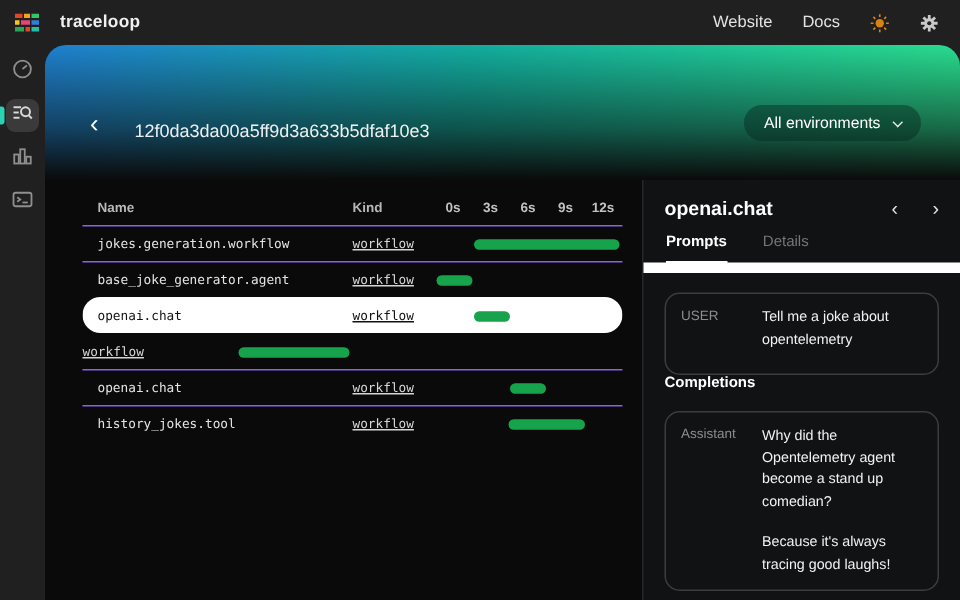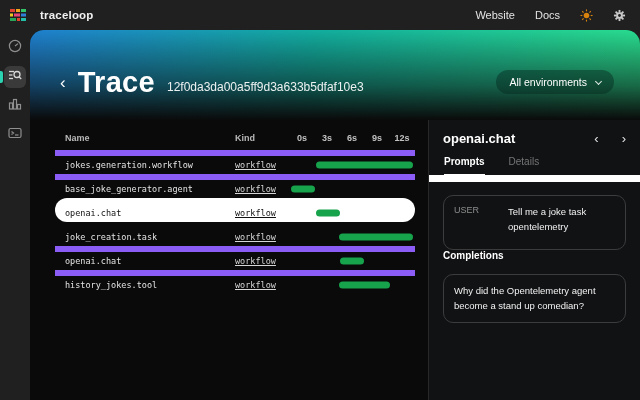--- a/index.html
+++ b/index.html
@@ -35,21 +35,21 @@
 
   .content { flex:1; display:flex; min-height:0; }
 
   
   .tablewrap { flex:1; padding:6px 13px 0 25px; min-width:0; }
   .thead { display:flex; align-items:center; height:24px; font-size:9px; font-weight:700; color:#b8b8b8; }
   .col-name { flex:1; min-width:0; }
   .col-kind { width:55px; flex:none; }
   .col-time { width:125px; flex:none; position:relative; height:100%; }
   .tick { position:absolute; top:50%; transform:translate(-50%,-50%); color:#c2c2c2; }
-  .trow { display:flex; align-items:center; height:24px; border-top:6px solid #8b5cf6; font-family:"DejaVu Sans Mono", monospace; font-size:8.5px; color:#e4e4e4; cursor:pointer; }
+  .trow { display:flex; align-items:center; height:24px; border-top:1px solid #8b5cf6; font-family:"DejaVu Sans Mono", monospace; font-size:8.5px; color:#e4e4e4; cursor:pointer; }
   .trow .col-kind { color:#d6d6d6;text-decoration:underline; }
   .trow.selected { background:#fff; border-radius:12px; border-top-color:transparent; color:#111; }
   .trow.selected .col-kind { color:#111; }
   .trow.selected + .trow { border-top-color:transparent; }
   .trow .col-name { padding-left:10px; }
   .trow.selected .col-name { padding-left:10px; }
   .bar { position:absolute; top:50%; transform:translateY(-50%); height:7px; border-radius:4px; }
 
   
   .panel { width:212px; flex:none; background:#111214; border-left:1px solid #272727; display:flex; flex-direction:column; padding:11px 14px 12px; }
@@ -152,21 +152,20 @@
           <polyline points="3.5,5.5 5.5,7 3.5,8.5"></polyline>
           <line x1="7" y1="9" x2="10.5" y2="9"></line>
         </svg></span>
     </div>
   </div>
 
 <div class="main">
 
   <div class="hero">
     <span class="back">‹</span>
-    <span class="hero-title">Trace</span>
     <span class="hero-id">12f0da3da00a5ff9d3a633b5dfaf10e3</span>
     <div class="env-pill">
       <span>All environments</span>
       <span class="chev-down"></span>
     </div>
   </div>
 
   <div class="content">
 
     <div class="tablewrap">
@@ -197,21 +196,20 @@
             </span>
           </div>
           <div class="trow selected">
             <span class="col-name">openai.chat</span>
             <span class="col-kind">workflow</span>
             <span class="col-time">
               <span class="bar" style="left: 26px; width: 24px; background: rgb(23, 162, 76);"></span>
             </span>
           </div>
           <div class="trow">
-            <span class="col-name">joke_creation.task</span>
             <span class="col-kind">workflow</span>
             <span class="col-time">
               <span class="bar" style="left: 49px; width: 74px; background: rgb(23, 162, 76);"></span>
             </span>
           </div>
           <div class="trow">
             <span class="col-name">openai.chat</span>
             <span class="col-kind">workflow</span>
             <span class="col-time">
               <span class="bar" style="left: 50px; width: 24px; background: rgb(23, 162, 76);"></span>
@@ -236,29 +234,31 @@
         </span>
       </div>
       <div class="tabs" id="tabs">
           <span class="tab active">Prompts</span>
           <span class="tab">Details</span>
         </div>
       <div id="prompts">
           <div class="card user-card">
             <span class="role">USER</span>
             <span class="msg">
-              <p>Tell me a joke task opentelemetry</p>
+              <p>Tell me a joke about opentelemetry</p>
             </span>
           </div>
         </div>
       <div class="section-label">Completions</div>
       <div id="completions">
           <div class="card">
+            <span class="role">Assistant</span>
             <span class="msg">
               <p>Why did the Opentelemetry agent become a stand up comedian?</p>
+              <p>Because it's always tracing good laughs!</p>
             </span>
           </div>
         </div>
 
     </div>
 
   </div>
 </div>
 
 </body></html>

